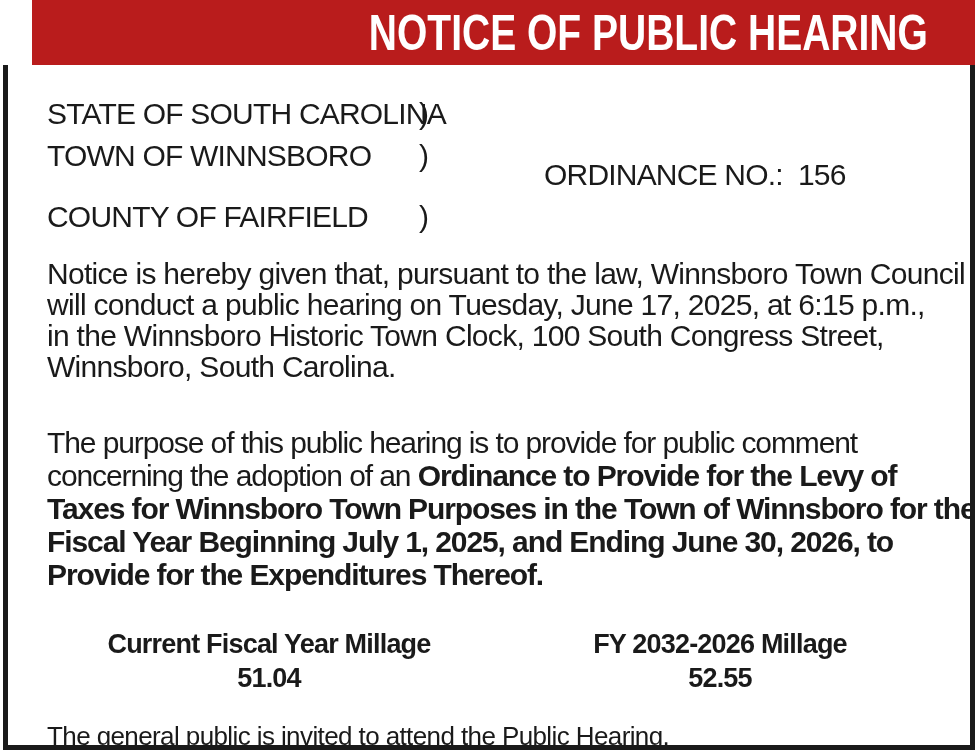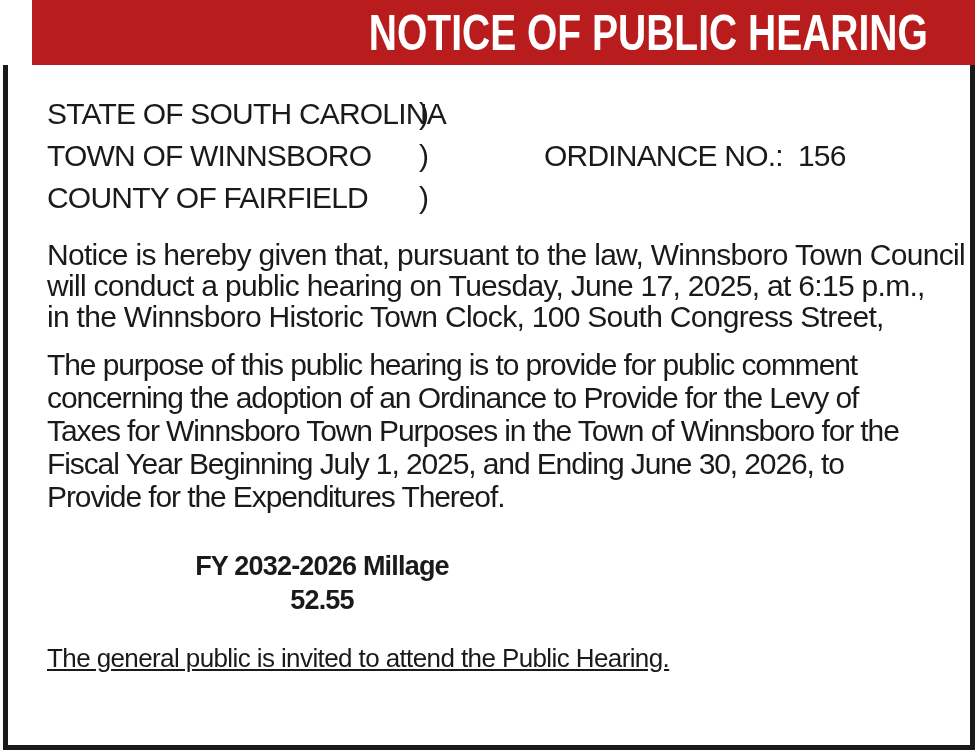--- a/index.html
+++ b/index.html
@@ -42,32 +42,32 @@
   .caption-block { margin-top: 2px; }
   .caption-row {
     display: flex;
     font-size: 30px;
     line-height: 42px;
     letter-spacing: -0.8px;
     white-space: nowrap;
   }
   .caption-left  { width: 372px; }
   .caption-paren { width: 22px; }
-  .caption-right { margin-left: 103px; white-space: pre; }
+  .caption-right { margin-left: 103px; white-space: pre; margin-top: 19px; }
 
   .para { margin-top: 20px; }
   .para .line {
     font-size: 30px;
     line-height: 31px;
     letter-spacing: -0.7px;
     white-space: nowrap;
   }
-  .para2 { margin-top: 16px; }
+  .para2 { margin-top: 44px; }
   .para2 .line { line-height: 33px; letter-spacing: -1.1px; }
-  .b { font-weight: 400; text-align: right; }
+  .b { font-weight: 700; text-align: right; }
 
   .millage-row { display: flex; margin-top: 36px; }
   .mcol {
     text-align: center;
     font-weight: 700;
     font-size: 27px;
     line-height: 34px;
     letter-spacing: -0.8px;
   }
   .mcol-1 { width: 352px; margin-left: 46px; }
@@ -108,20 +108,21 @@
         <span class="caption-left">COUNTY OF FAIRFIELD</span>
         <span class="caption-paren">)</span>
         <span class="caption-right"></span>
       </div>
     </div>
 
     <div class="para para1">
       <div class="line">Notice is hereby given that, pursuant to the law, Winnsboro Town Council</div>
       <div class="line">will conduct a public hearing on Tuesday, June 17, 2025, at 6:15 p.m.,</div>
       <div class="line">in the Winnsboro Historic Town Clock, 100 South Congress Street,</div>
+      <div class="line">Winnsboro, South Carolina.</div>
     </div>
 
     <div class="para para2">
       <div class="line">
         <span>The purpose of this public hearing is to provide for public comment</span>
       </div>
       <div class="line">
         <span>concerning the adoption of an </span><span class="b">Ordinance to Provide for the Levy of</span>
       </div>
       <div class="line">
@@ -129,20 +130,24 @@
       </div>
       <div class="line">
         <span class="b">Fiscal Year Beginning July 1, 2025, and Ending June 30, 2026, to</span>
       </div>
       <div class="line">
         <span class="b">Provide for the Expenditures Thereof.</span>
       </div>
     </div>
 
     <div class="millage-row">
+      <div class="mcol mcol-1">
+        <div>Current Fiscal Year Millage</div>
+        <div>51.04</div>
+      </div>
       <div class="mcol mcol-2">
         <div>FY 2032-2026 Millage</div>
         <div>52.55</div>
       </div>
     </div>
 
     <div class="closing-line">The general public is invited to attend the Public Hearing.</div>
 
   </div>
 </div>

